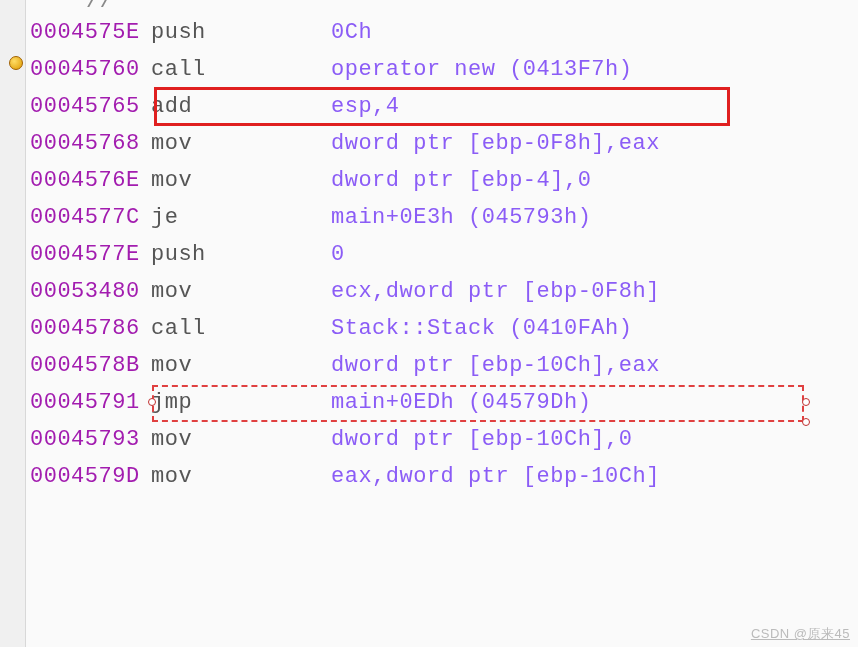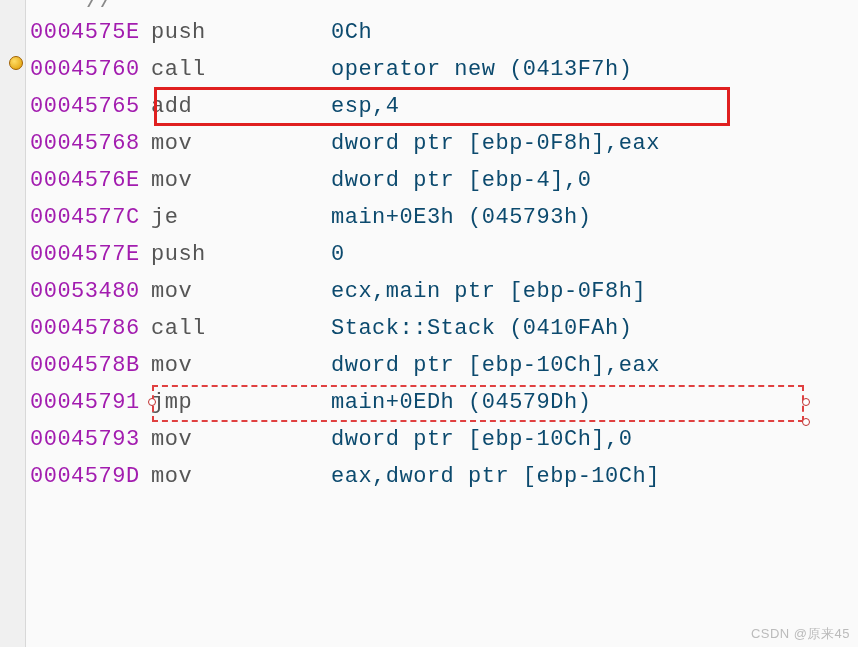--- a/index.html
+++ b/index.html
@@ -67,21 +67,21 @@
       width: 125px;
       color: #a21caf;
       padding-left: 4px;
     }
     .mnem {
       display: inline-block;
       width: 180px;
       color: #555;
     }
     .oper {
-      color: #0c4a6e;
+      color: #8b5cf6;
     }
     .box-red-solid {
       position: absolute;
       border: 3px solid #e02020;
       pointer-events: none;
     }
     .box-red-dashed {
       position: absolute;
       border: 2px dashed #e04040;
       pointer-events: none;
@@ -94,41 +94,42 @@
       background: #fff;
       border-radius: 50%;
     }
     .watermark {
       position: absolute;
       right: 8px;
       bottom: 4px;
       font-size: 13px;
       color: #bbb;
       font-family: Arial, sans-serif;
+      text-decoration: underline;
     }
   </style>
 </head>
 <body>
 
 <div class="container">
   <div class="gutter">
     <div class="breakpoint"></div>
   </div>
 
   <div class="code-area">
     <div class="line source-line comment" style="height:14px;line-height:4px;">//</div>
 
     <div class="line"><span class="addr">0004575E</span><span class="mnem">push</span><span class="oper">0Ch</span></div>
     <div class="line"><span class="addr">00045760</span><span class="mnem">call</span><span class="oper">operator new (0413F7h)</span></div>
     <div class="line"><span class="addr">00045765</span><span class="mnem">add</span><span class="oper">esp,4</span></div>
     <div class="line"><span class="addr">00045768</span><span class="mnem">mov</span><span class="oper">dword ptr [ebp-0F8h],eax</span></div>
     <div class="line"><span class="addr">0004576E</span><span class="mnem">mov</span><span class="oper">dword ptr [ebp-4],0</span></div>
     <div class="line"><span class="addr">0004577C</span><span class="mnem">je</span><span class="oper">main+0E3h (045793h)</span></div>
     <div class="line"><span class="addr">0004577E</span><span class="mnem">push</span><span class="oper">0</span></div>
-    <div class="line"><span class="addr">00053480</span><span class="mnem">mov</span><span class="oper">ecx,main ptr [ebp-0F8h]</span></div>
+    <div class="line"><span class="addr">00053480</span><span class="mnem">mov</span><span class="oper">ecx,dword ptr [ebp-0F8h]</span></div>
     <div class="line"><span class="addr">00045786</span><span class="mnem">call</span><span class="oper">Stack::Stack (0410FAh)</span></div>
     <div class="line"><span class="addr">0004578B</span><span class="mnem">mov</span><span class="oper">dword ptr [ebp-10Ch],eax</span></div>
     <div class="line"><span class="addr">00045791</span><span class="mnem">jmp</span><span class="oper">main+0EDh (04579Dh)</span></div>
     <div class="line"><span class="addr">00045793</span><span class="mnem">mov</span><span class="oper">dword ptr [ebp-10Ch],0</span></div>
     <div class="line"><span class="addr">0004579D</span><span class="mnem">mov</span><span class="oper">eax,dword ptr [ebp-10Ch]</span></div>
   </div>
 
   <div class="box-red-solid" style="left:154px; top:87px; width:576px; height:39px;"></div>
 
   <div class="box-red-dashed" style="left:152px; top:385px; width:652px; height:37px;"></div>

